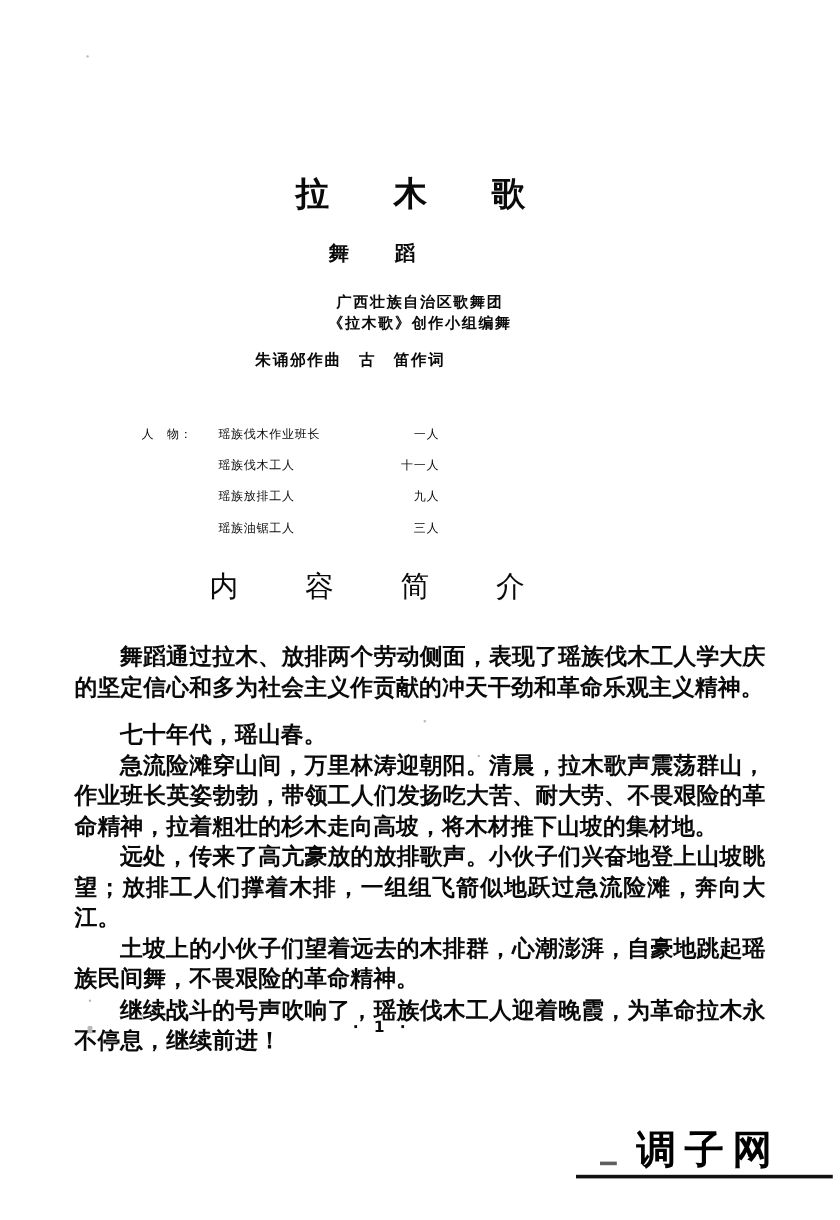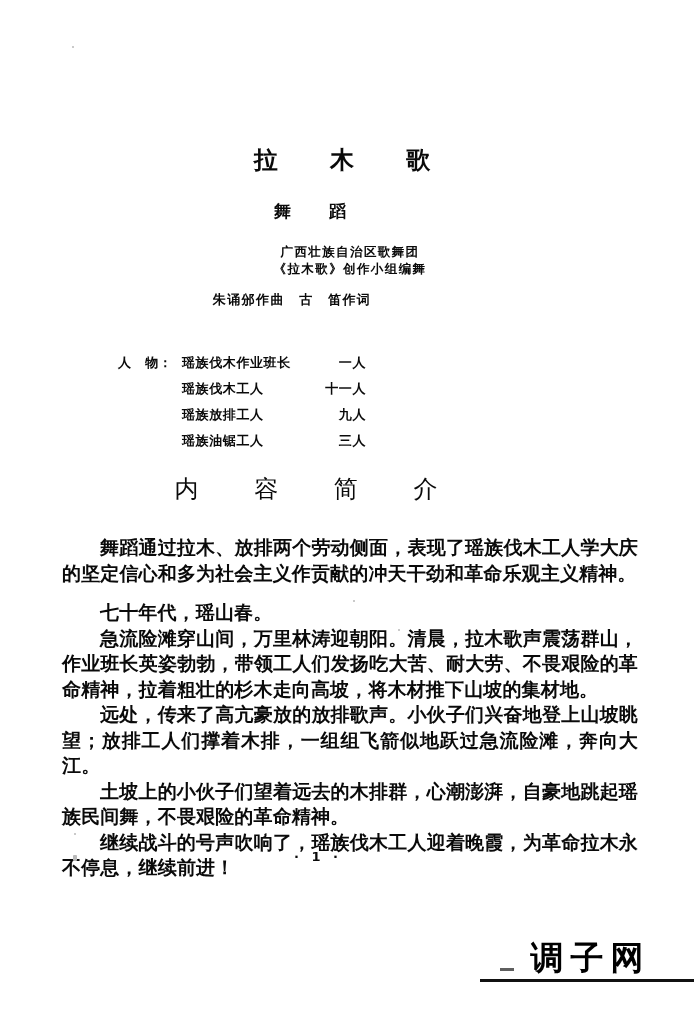--- a/index.html
+++ b/index.html
@@ -22,21 +22,21 @@
     background: #ffffff;
   }
 
   
   .title {
     position: absolute;
     top: 148px;
     left: 0;
     width: 684px;
     text-align: center;
-    font-size: 24px;
+    font-size: 28px;
     font-weight: bold;
     letter-spacing: 22px;
     text-indent: 22px;
     line-height: 1;
     font-family: "DejaVu Sans", sans-serif;
   }
   .subtitle {
     position: absolute;
     top: 200px;
     left: 0;
@@ -74,24 +74,24 @@
     font-family: "DejaVu Sans", sans-serif;
     font-weight: bold;
     white-space: pre;
   }
 
   
   .cast {
     position: absolute;
     top: 350px;
     left: 118px;
-    font-size: 13px;
+    font-size: 10px;
     line-height: 26px;
     font-family: "DejaVu Sans", sans-serif;
-    font-weight: bold;
+    font-weight: normal;
     letter-spacing: 0.6px;
   }
   .cast-row { display: flex; white-space: pre; }
   .cast-label { width: 64px; }
   .cast-role  { width: 128px; }
   .cast-count { text-align: right; width: 56px; }
 
   
   .section-heading {
     position: absolute;

